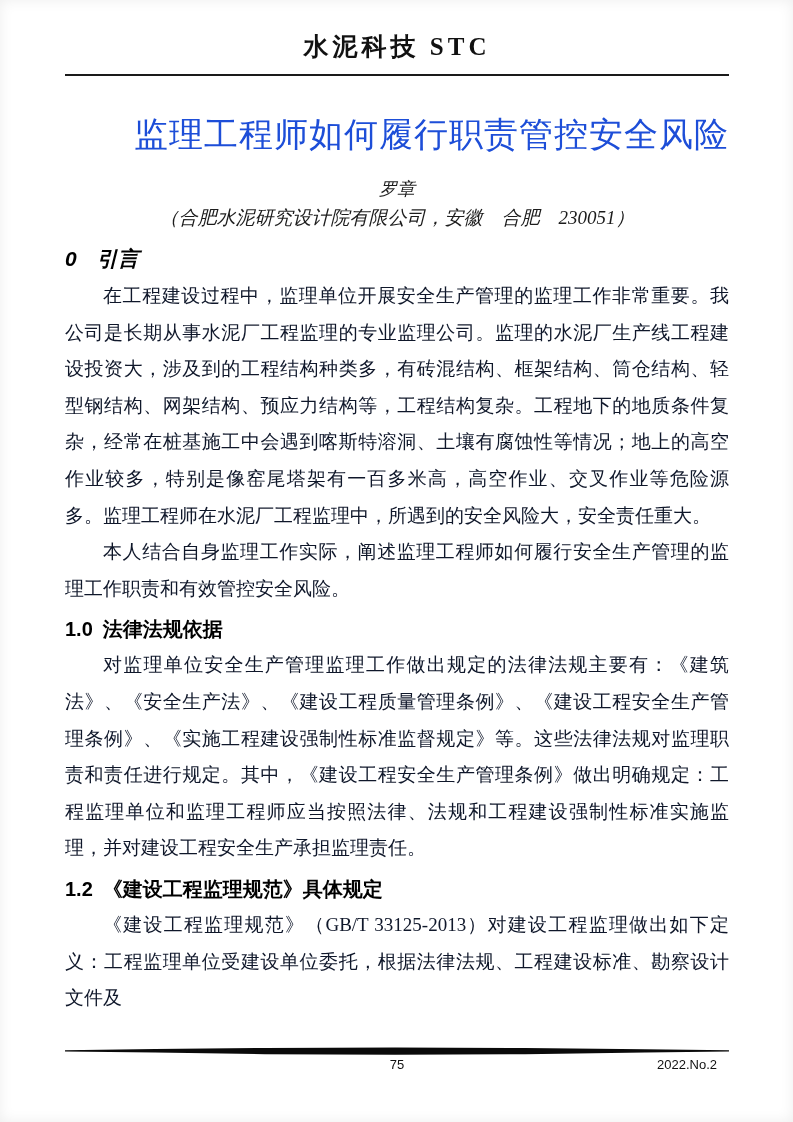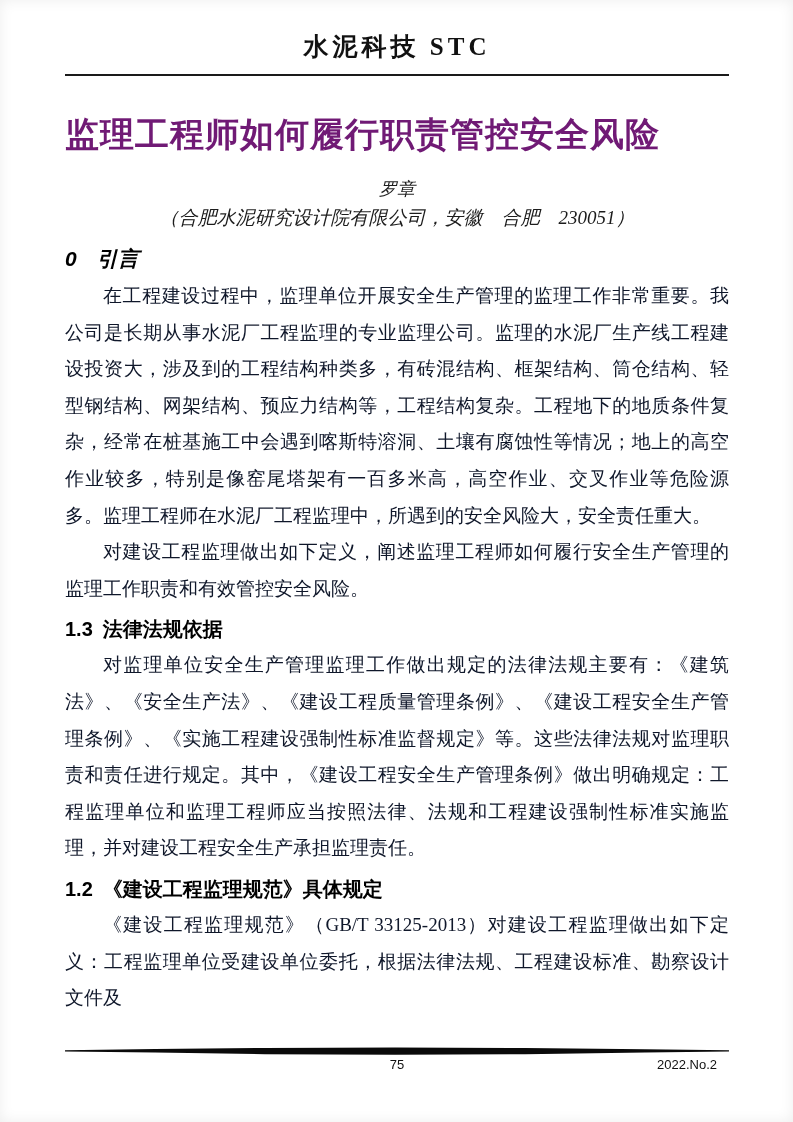--- a/index.html
+++ b/index.html
@@ -29,27 +29,27 @@
     letter-spacing: 4px;
     color: #111;
   }
   .header-rule {
     margin-top: 12px;
     height: 2px;
     background: #1a1a1a;
   }
   .article-title {
     margin: 34px 0 0 0;
-    text-align: left;
+    text-align: right;
     font-size: 34px;
     line-height: 48px;
-    font-weight: bold;
+    font-weight: normal;
     font-family: "Liberation Sans", sans-serif;
     letter-spacing: 1px;
-    color: #701a75;
+    color: #1d4ed8;
   }
   .author {
     margin-top: 18px;
     text-align: center;
     font-size: 18px;
     line-height: 26px;
     font-style: italic;
   }
   .affiliation {
     margin-top: 2px;
@@ -133,25 +133,25 @@
     <div class="author">罗章</div>
 
     <div class="affiliation">（合肥水泥研究设计院有限公司，安徽　合肥　230051）</div>
 
     <h2 class="sec-h1">
       <span class="num">0</span><span>引言</span>
     </h2>
 
     <p class="body">在工程建设过程中，监理单位开展安全生产管理的监理工作非常重要。我公司是长期从事水泥厂工程监理的专业监理公司。监理的水泥厂生产线工程建设投资大，涉及到的工程结构种类多，有砖混结构、框架结构、筒仓结构、轻型钢结构、网架结构、预应力结构等，工程结构复杂。工程地下的地质条件复杂，经常在桩基施工中会遇到喀斯特溶洞、土壤有腐蚀性等情况；地上的高空作业较多，特别是像窑尾塔架有一百多米高，高空作业、交叉作业等危险源多。监理工程师在水泥厂工程监理中，所遇到的安全风险大，安全责任重大。</p>
 
-    <p class="body nogap">对建设工程监理做出如下定义，阐述监理工程师如何履行安全生产管理的监理工作职责和有效管控安全风险。</p>
+    <p class="body nogap">本人结合自身监理工作实际，阐述监理工程师如何履行安全生产管理的监理工作职责和有效管控安全风险。</p>
 
 
     <h3 class="sec-h2">
-      <span class="num">1.3</span><span>法律法规依据</span>
+      <span class="num">1.0</span><span>法律法规依据</span>
     </h3>
 
     <p class="body">对监理单位安全生产管理监理工作做出规定的法律法规主要有：《建筑法》、《安全生产法》、《建设工程质量管理条例》、《建设工程安全生产管理条例》、《实施工程建设强制性标准监督规定》等。这些法律法规对监理职责和责任进行规定。其中，《建设工程安全生产管理条例》做出明确规定：工程监理单位和监理工程师应当按照法律、法规和工程建设强制性标准实施监理，并对建设工程安全生产承担监理责任。</p>
 
     <h3 class="sec-h2 h12">
       <span class="num">1.2</span><span>《建设工程监理规范》具体规定</span>
     </h3>
 
     <p class="body">《建设工程监理规范》（GB/T 33125-2013）对建设工程监理做出如下定义：工程监理单位受建设单位委托，根据法律法规、工程建设标准、勘察设计文件及</p>
 

